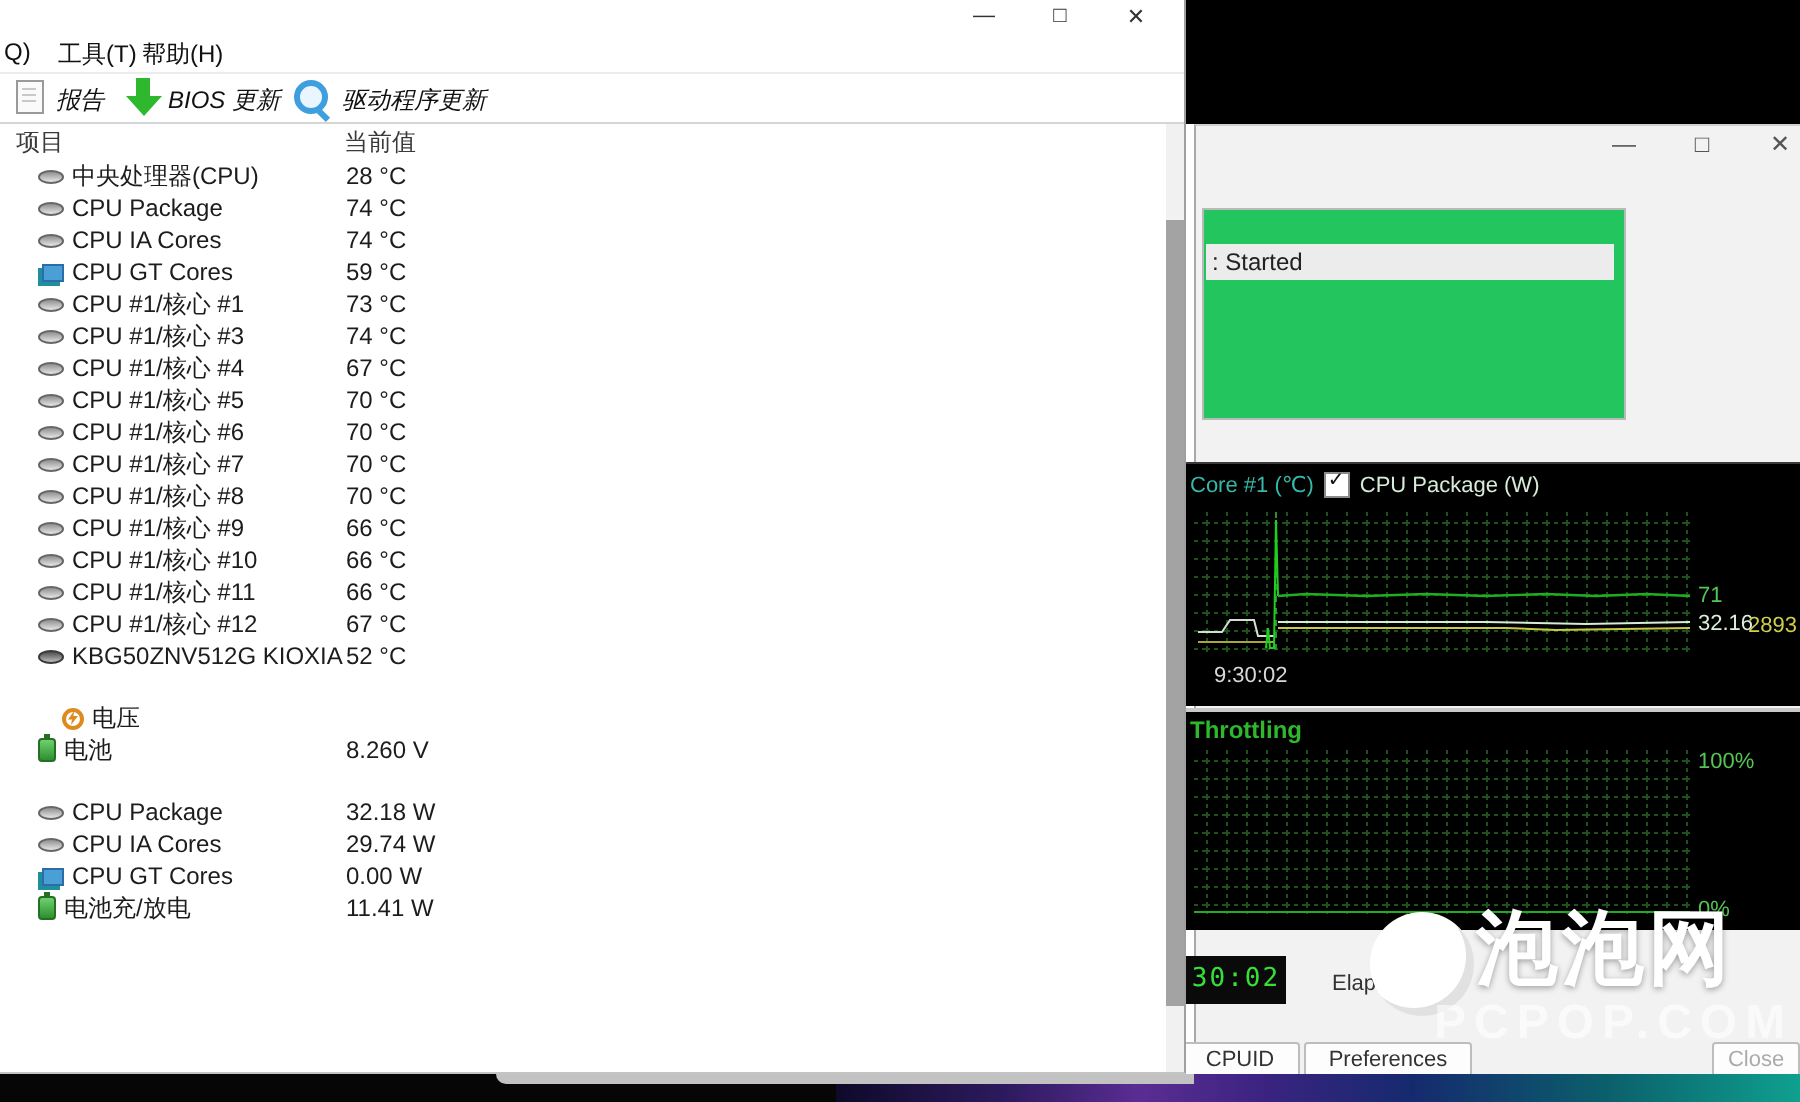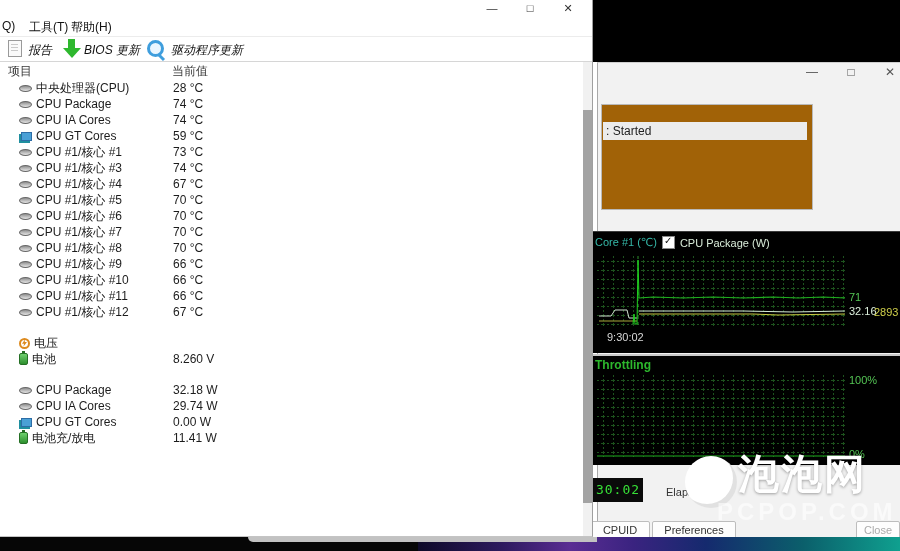--- a/index.html
+++ b/index.html
@@ -7,21 +7,21 @@
           font-family:"Liberation Sans","DejaVu Sans",sans-serif;-webkit-font-smoothing:antialiased;}
 
   
   .black-top{position:absolute;left:593px;top:0;width:307px;height:62px;background:#000;}
 
   
   .bgwin{position:absolute;left:597px;top:62px;width:303px;height:478px;background:#f2f2f2;
          border-left:1px solid #a9a9a9;border-top:1px solid #cfcfcf;box-sizing:border-box;}
   .bg-controls{position:absolute;top:2px;right:4px;display:flex;gap:27px;font-size:12px;color:#555;}
   .bg-controls span{width:12px;text-align:center;cursor:default;}
-  .statusbox{position:absolute;left:3px;top:41px;width:210px;height:104px;background:#a16207;border:1px solid #b9b9b9;}
+  .statusbox{position:absolute;left:3px;top:41px;width:210px;height:104px;background:#22c55e;border:1px solid #b9b9b9;}
   .status-row{position:absolute;left:1px;top:17px;width:201px;height:18px;background:#ececec;
               font-size:12px;color:#222;line-height:18px;padding-left:3px;white-space:nowrap;overflow:hidden;}
 
   
   .panel{position:absolute;background:#000;z-index:5;}
   .g1{left:593px;top:231px;width:307px;height:121px;border-top:1px solid #3a3a3a;padding-left:11px;}
   .g2{left:593px;top:354px;width:350px;height:111px;border-top:2px solid #c9c9c9;box-sizing:border-box;}
   .legend{position:absolute;left:2px;top:4px;display:flex;align-items:center;gap:5px;font-size:11px;white-space:nowrap;}
   .lg-core{color:#35b8a8;}
   .chk{display:inline-block;width:11px;height:11px;background:#fff;border:1px solid #8a8a8a;position:relative;}
@@ -62,21 +62,21 @@
   .ic-arrow .head{position:absolute;left:0;top:9px;width:0;height:0;border-left:9px solid transparent;border-right:9px solid transparent;border-top:10px solid #2eb82e;}
   .ic-mag{position:absolute;left:147px;top:3px;width:11px;height:11px;border:3px solid #3f9edd;border-radius:50%;background:#eaf6ff;}
   .ic-mag::after{content:"";position:absolute;left:10px;top:11px;width:3px;height:7px;background:#3f9edd;transform:rotate(-45deg);}
   .cols{position:absolute;top:61px;left:0;width:100%;height:18px;font-size:12px;color:#3a3a3a;}
   .cols span{position:absolute;top:2px;}
   .c-item{left:8px;} .c-value{left:172px;}
 
   .list{position:absolute;top:80px;left:0;width:580px;}
   .row{position:relative;height:16px;display:flex;align-items:center;font-size:12px;color:#1c1c1c;white-space:nowrap;}
   .row.item{padding-left:19px;}
-  .row.section{padding-left:19px;}
+  .row.section{padding-left:19px;margin-left:12px;}
   .gap{height:15px;}
   .lbl{margin-left:4px;}
   .val{position:absolute;left:173px;}
 
   .ic{display:inline-block;flex:none;}
   .ic-temp{width:13px;height:7px;border-radius:50%;background:linear-gradient(180deg,#8f8f8f,#e6e6e6);border:1px solid #666;box-sizing:border-box;}
   .ic-disk{width:13px;height:7px;border-radius:50%;background:linear-gradient(180deg,#4c4c4c,#bdbdbd);border:1px solid #3a3a3a;box-sizing:border-box;}
   .ic-gpu{width:11px;height:9px;background:#4aa0d6;border:1px solid #2d6da6;box-shadow:-2px 2px 0 #1f8f9f;margin-left:2px;box-sizing:border-box;}
   .ic-battery{position:relative;width:9px;height:12px;background:linear-gradient(180deg,#6ed06e,#2e8f2e);border:1px solid #256f25;border-radius:2px;box-sizing:border-box;}
   .ic-battery::before{content:"";position:absolute;left:2px;top:-3px;width:3px;height:2px;background:#256f25;}
@@ -264,20 +264,25 @@
         <div class="row item">
           <span class="ic ic-temp"></span>
           <span class="lbl">CPU #1/核心 #11</span>
           <span class="val">66 °C</span>
         </div>
         <div class="row item">
           <span class="ic ic-temp"></span>
           <span class="lbl">CPU #1/核心 #12</span>
           <span class="val">67 °C</span>
         </div>
+        <div class="row item">
+          <span class="ic ic-disk"></span>
+          <span class="lbl">KBG50ZNV512G KIOXIA</span>
+          <span class="val">52 °C</span>
+        </div>
         <div class="gap"></div>
         <div class="row section">
           <span class="ic ic-bolt"></span>
           <span class="lbl">电压</span>
         </div>
         <div class="row item">
           <span class="ic ic-battery"></span>
           <span class="lbl">电池</span>
           <span class="val">8.260 V</span>
         </div>

